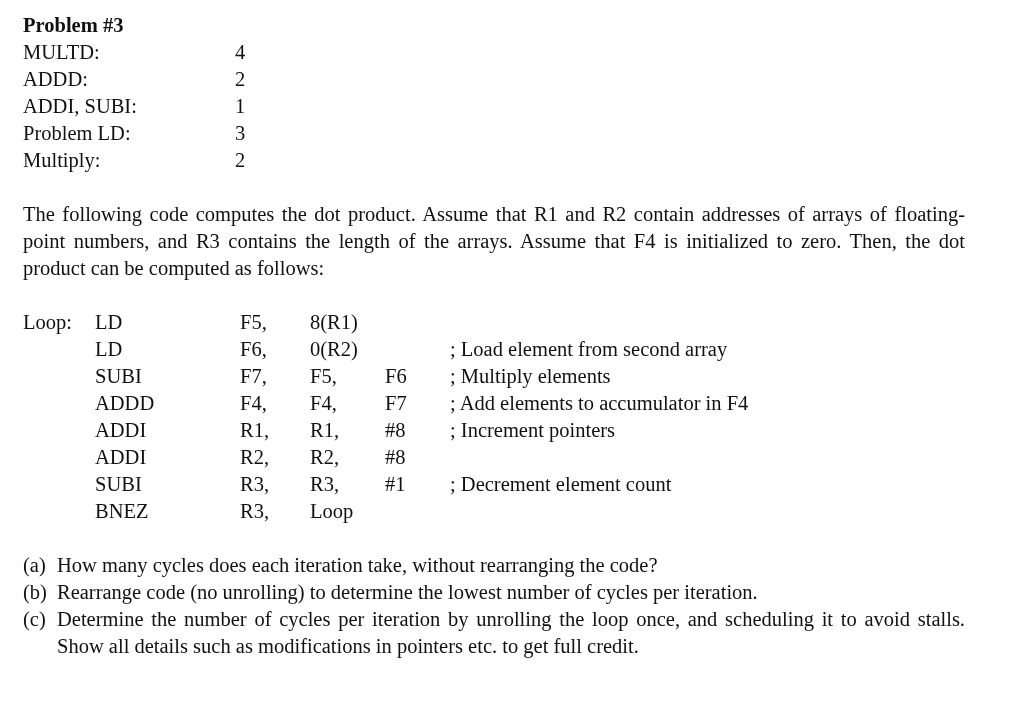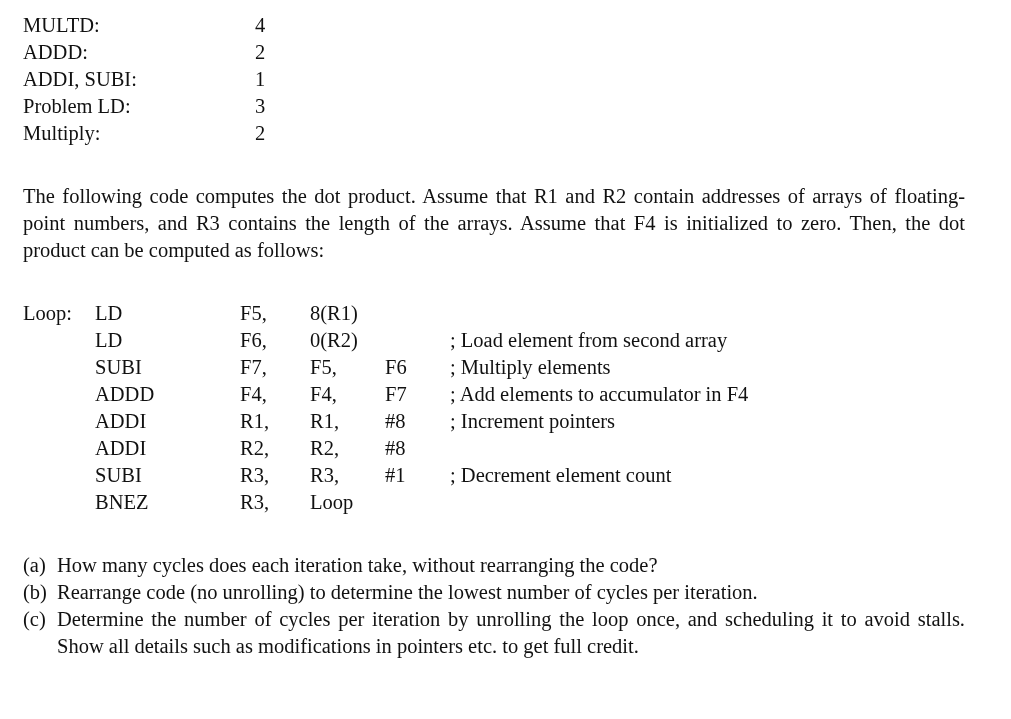--- a/index.html
+++ b/index.html
@@ -23,27 +23,26 @@
     height: 719px;
     padding: 12px 46px 10px 23px; 
   }
   .title {
     font-weight: bold;
   }
   .para {
     text-align: justify;
   }
   .section-gap {
-    margin-top: 36px;
+    margin-top: 27px;
   }
   
   .exec-row {
     display: grid;
     grid-template-columns: 212px auto;
-    gap: 20px;
   }
   
   .code-row {
     display: grid;
     grid-template-columns: 72px 145px 70px 75px 65px auto;
     white-space: nowrap;
   }
   
   .q-row {
     display: flex;
@@ -55,20 +54,21 @@
   .q-text {
     flex: 1;
     text-align: justify;
   }
 </style>
 </head>
 <body>
 
 <div class="page">
 
+  <div class="title">Problem #3</div>
 
 
   <div>
     <div class="exec-row">
       <span>MULTD:</span>
       <span>4</span>
     </div>
     <div class="exec-row">
       <span>ADDD:</span>
       <span>2</span>

